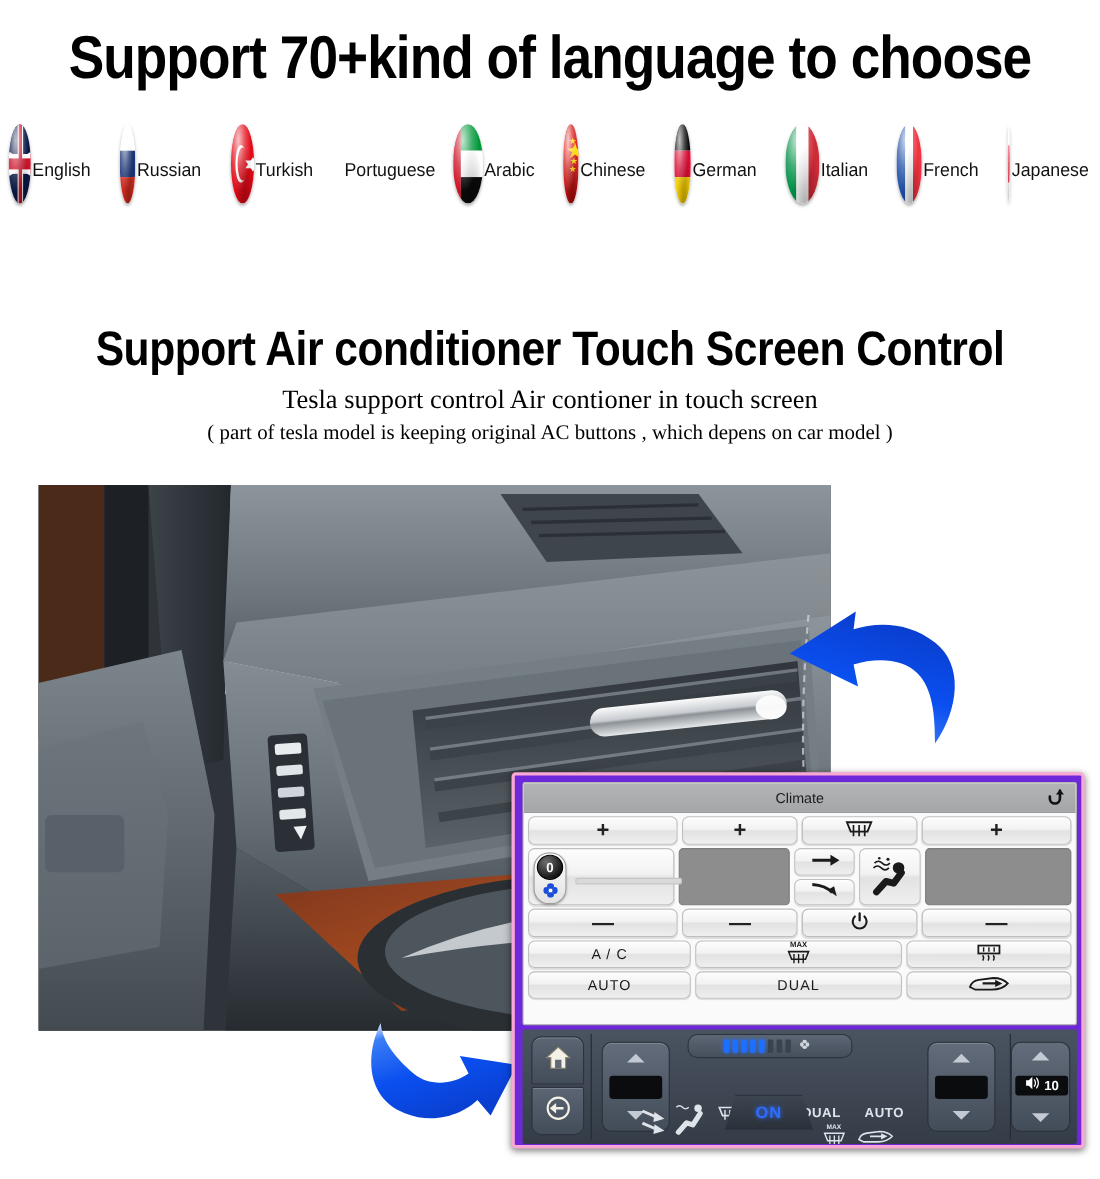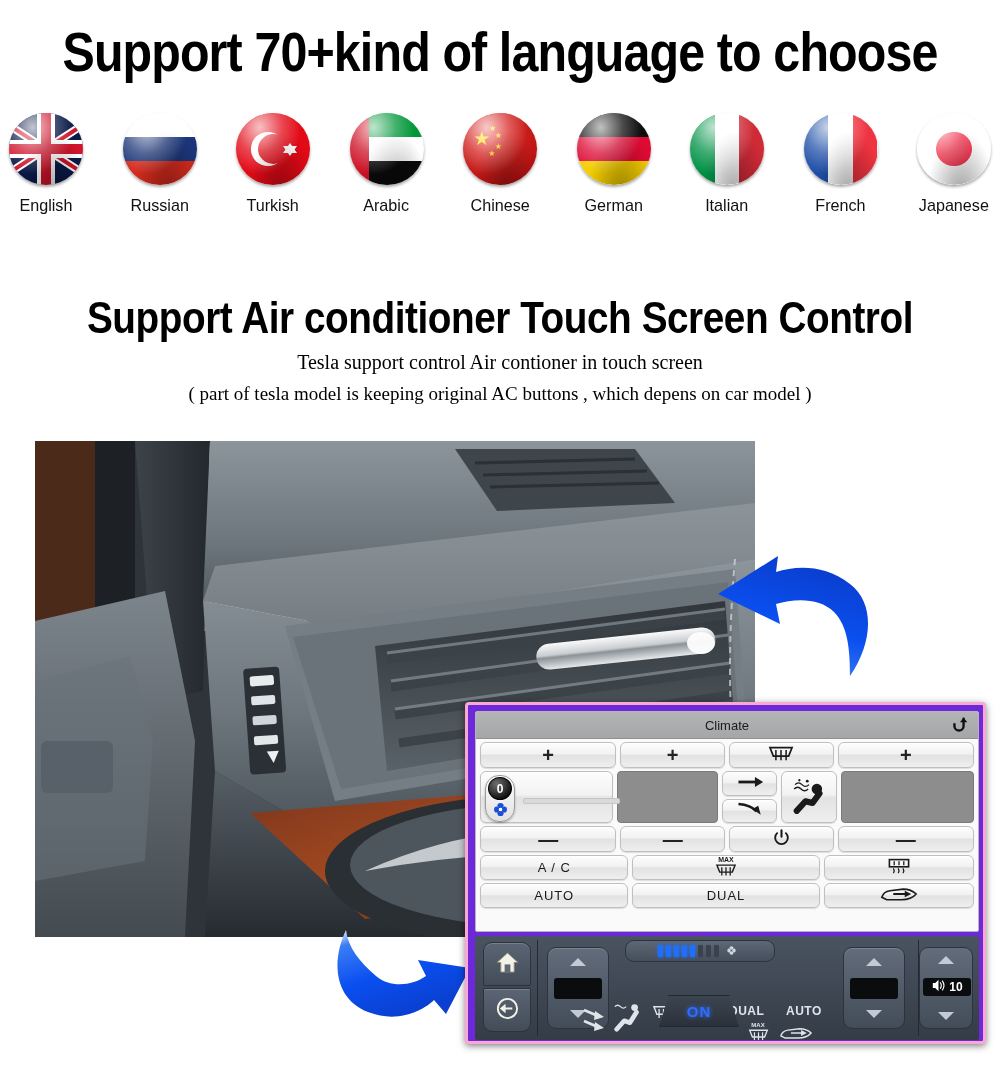--- a/index.html
+++ b/index.html
@@ -16,29 +16,29 @@
     font-weight:bold;color:#000;
     transform:scaleX(.88);
     white-space:nowrap;
   }
   #title-languages{top:20px;font-size:55px;letter-spacing:-1px;}
   #title-ac{top:293px;font-size:44px;letter-spacing:-.5px;}
   .sub{
     position:absolute;left:0;width:1000px;text-align:center;
     font-family:"Liberation Serif",serif;color:#000;white-space:nowrap;
   }
-  #sub-1{top:351px;font-size:20px;}
+  #sub-1{top:351px;font-size:24px;}
   #sub-2{top:383px;font-size:19px;}
 
   
   #flag-row{
     position:absolute;top:113px;left:8px;width:984px;height:130px;
     display:flex;justify-content:space-between;align-items:flex-start;
   }
-  .flag-cell{width:76px;display:flex;flex-direction:column;align-items:center;}
+  .flag-cell{width:76px;display:flex;flex-direction:row;align-items:center;}
   .flag{
     width:74px;height:72px;border-radius:50%;
     overflow:hidden;position:relative;
     box-shadow:0 2px 3px rgba(0,0,0,.35);
   }
   .flag .inner{position:absolute;inset:0;}
   .flag .gloss{
     position:absolute;inset:0;border-radius:50%;
     background:radial-gradient(ellipse at 32% 20%, rgba(255,255,255,.75) 0%, rgba(255,255,255,.25) 32%, rgba(255,255,255,0) 58%),
                radial-gradient(ellipse at 60% 115%, rgba(0,0,0,.38) 0%, rgba(0,0,0,0) 55%);
@@ -229,20 +229,34 @@
              border-left:7px solid transparent;border-right:7px solid transparent;border-bottom:10px solid #fff;
              transform:rotate(0deg);"></div>
         <div style="position:absolute;left:63%;top:45.5%;width:0;height:0;
              border-left:7px solid transparent;border-right:7px solid transparent;border-top:10px solid #fff;"></div>
       </div>
         <div class="gloss"></div>
     </div>
     <div class="flag-label">Turkish</div>
   </div>
 
+  <div class="flag-cell">
+    <div class="flag">
+      <div class="inner">
+        <div class="vstripe" style="left:0;width:40%;background:#006600;"></div>
+        <div class="vstripe" style="left:40%;width:60%;background:#d61f26;"></div>
+        <div style="position:absolute;left:27%;top:33%;width:26%;height:34%;border-radius:50%;
+             background:#ffd100;border:2px solid #fff;box-sizing:border-box;"></div>
+        <div style="position:absolute;left:33%;top:39%;width:14%;height:22%;border-radius:2px;
+             background:#fff;border:1px solid #0b3d91;box-sizing:border-box;"></div>
+      </div>
+        <div class="gloss"></div>
+    </div>
+    <div class="flag-label">Portuguese</div>
+  </div>
 
   <div class="flag-cell">
     <div class="flag">
       <div class="inner">
         <div class="vstripe" style="left:0;width:26%;background:#ce1126;"></div>
         <div style="position:absolute;left:26%;top:0;width:74%;height:33.3%;background:#009739;"></div>
         <div style="position:absolute;left:26%;top:33.3%;width:74%;height:33.4%;background:#fff;"></div>
         <div style="position:absolute;left:26%;top:66.7%;width:74%;height:33.3%;background:#0b0b0b;"></div>
       </div>
         <div class="gloss"></div>

